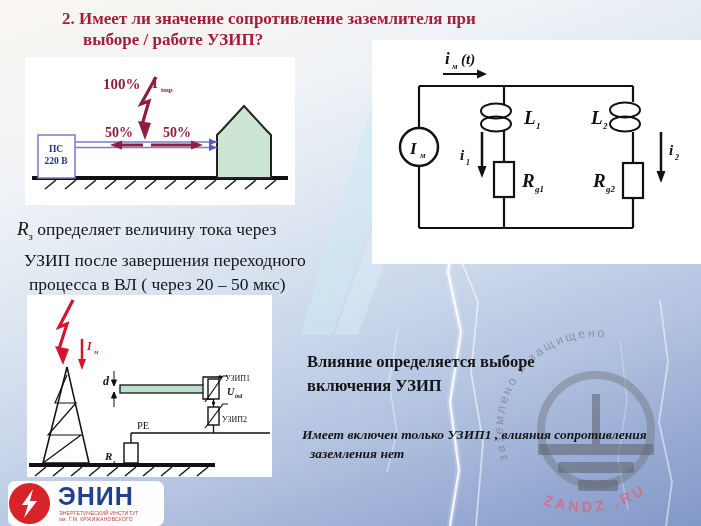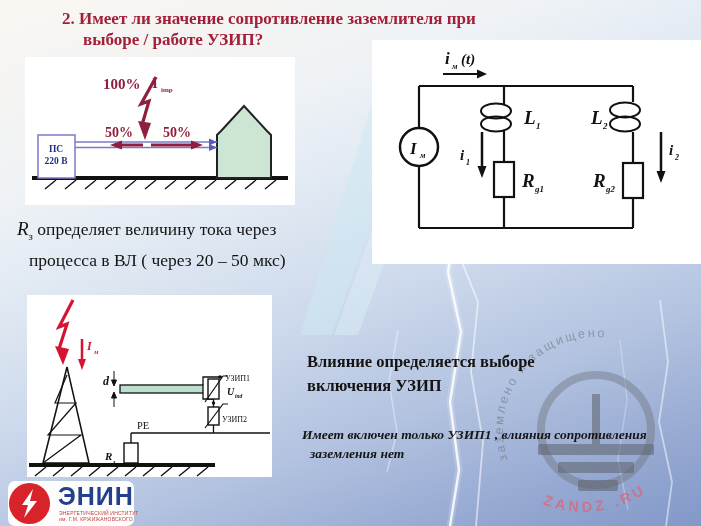--- a/index.html
+++ b/index.html
@@ -8,21 +8,21 @@
     background:linear-gradient(160deg,#faf7f3 0%,#f5f4f2 12%,#eef2f6 26%,#dfe8f2 40%,#cdd9ec 55%,#b3c3e0 72%,#96a9d2 88%,#8298c8 100%);}
   .abs{position:absolute;}
   svg{display:block;}
   .panel{position:absolute;background:#ffffff;}
   .title{color:#a31e38;font-weight:bold;font-size:17px;line-height:21px;white-space:nowrap;}
   .r3text{color:#141414;font-weight:normal;font-size:17.5px;line-height:24px;white-space:nowrap;}
   .r3text .rvar{font-style:italic;font-size:19px;}
   .r3text sub{font-size:11px;}
   .note-bold{color:#141414;font-weight:bold;font-size:16.5px;line-height:24px;white-space:nowrap;}
   .note-italic{color:#141414;font-weight:bold;font-style:italic;font-size:13.5px;line-height:19px;white-space:nowrap;}
-  .enin{position:absolute;left:8px;top:481px;width:126px;height:45px;background:#fdfdfd;border-radius:7px;}
+  .enin{position:absolute;left:8px;top:481px;width:156px;height:45px;background:#fdfdfd;border-radius:7px;}
   .enin-circle{position:absolute;left:1px;top:2px;width:41px;height:41px;border-radius:50%;background:#d8232a;}
   .enin-name{position:absolute;left:50px;top:1px;color:#23408f;font-weight:bold;
     font-family:"Liberation Sans","DejaVu Sans",sans-serif;font-size:25px;letter-spacing:1px;}
   .enin-sub{position:absolute;left:51px;color:#c8413c;font-family:"Liberation Sans",sans-serif;
     font-size:5px;line-height:6px;white-space:nowrap;letter-spacing:.2px;}
   .wm{pointer-events:none;}
 </style>
 </head>
 <body>
 
@@ -144,20 +144,21 @@
       <text x="94" y="125" font-size="8" font-weight="bold" font-style="italic" fill="#111">1</text>
       <line x1="289" y1="92" x2="289" y2="133" stroke="#111" stroke-width="2.5"></line>
       <polygon points="284.5,131 289,143 293.5,131" fill="#111"></polygon>
       <text x="297" y="115" font-size="15" font-weight="bold" font-style="italic" fill="#111">i</text>
       <text x="303" y="120" font-size="8" font-weight="bold" font-style="italic" fill="#111">2</text>
     </svg>
   </div>
 
   <div class="abs r3text" style="left:17px;top:217px;">
     <div><span class="rvar">R</span><sub>з</sub><span> определяет величину тока  через</span></div>
+    <div style="margin-left:7px;">УЗИП после завершения переходного</div>
     <div style="margin-left:12px;">процесса  в ВЛ ( через 20 – 50 мкс)</div>
   </div>
 
   <div class="panel" style="left:27px;top:295px;width:245px;height:182px;">
     <svg width="245" height="182" viewBox="0 0 245 182">
       <line x1="2" y1="170" x2="188" y2="170" stroke="#111" stroke-width="4"></line>
       <path d="M8,181l11,-9M26,181l11,-9M44,181l11,-9M62,181l11,-9M80,181l11,-9M98,181l11,-9M116,181l11,-9M134,181l11,-9M152,181l11,-9M170,181l11,-9" stroke="#111" stroke-width="1.4"></path>
       <g stroke="#111" stroke-width="1.5" fill="none">
         <line x1="40" y1="72" x2="16" y2="168"></line>
         <line x1="40" y1="72" x2="62" y2="168"></line>

